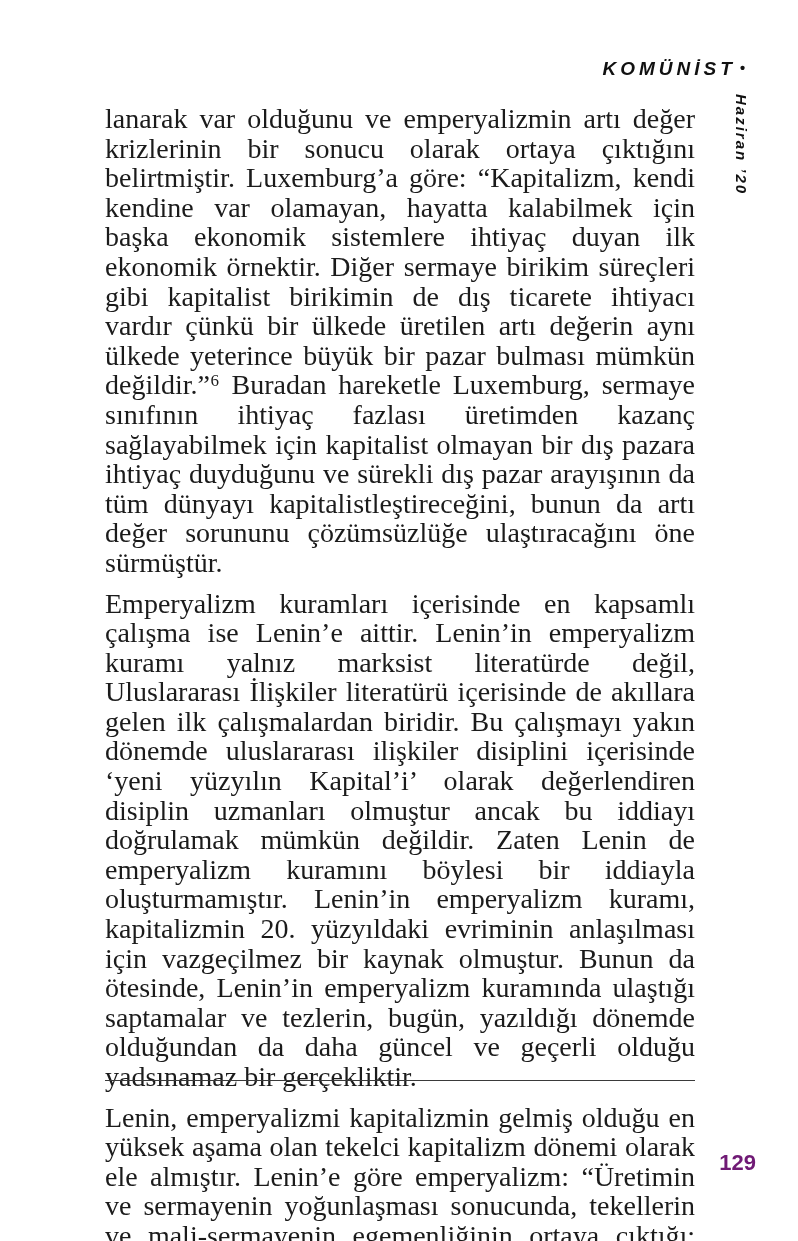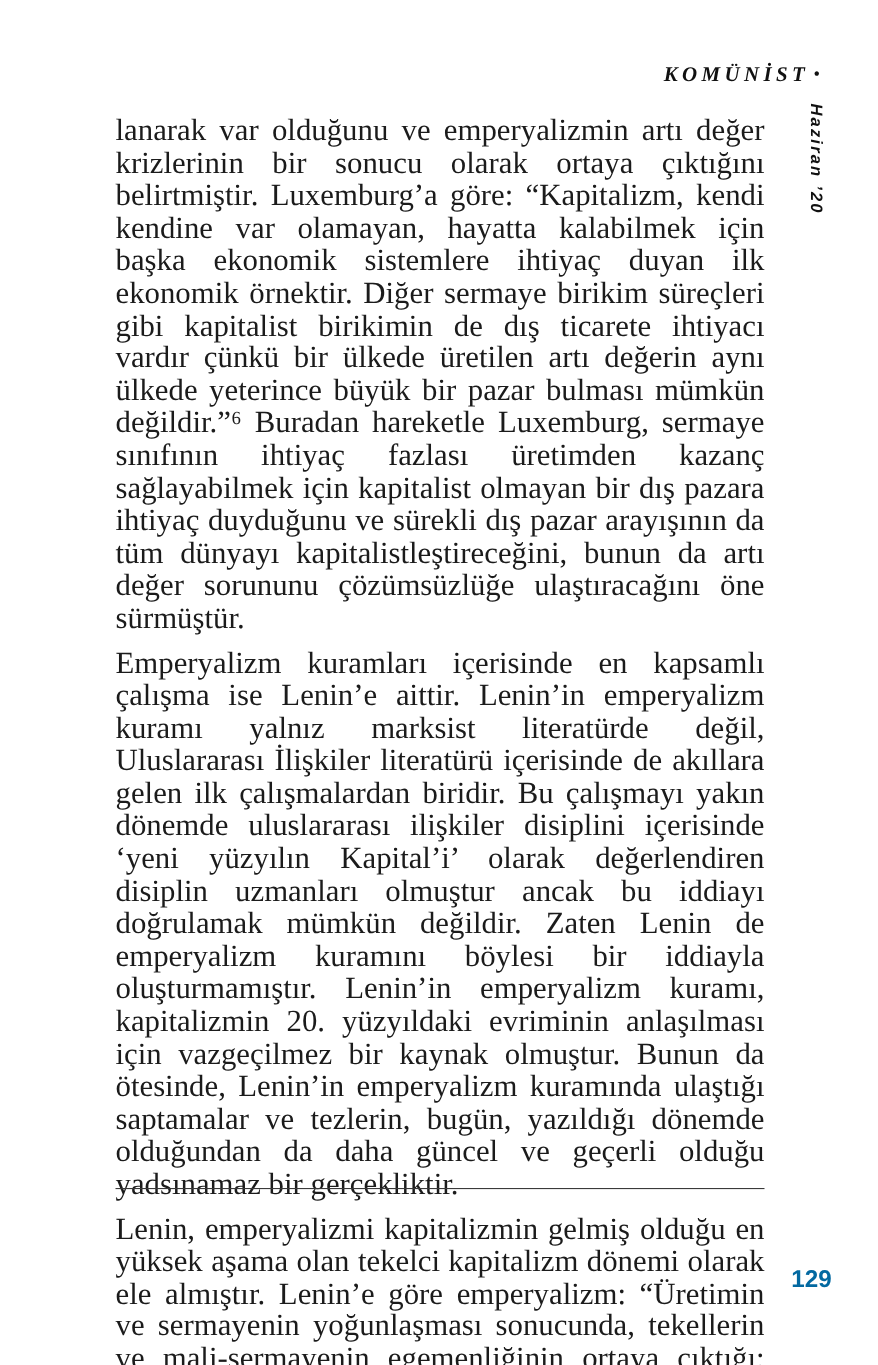--- a/index.html
+++ b/index.html
@@ -1,15 +1,15 @@
 <!DOCTYPE html>
 <html><head>
 <meta charset="utf-8">
 <style>
-  * { margin: 0; padding: 0; box-sizing: border-box; font-family: Liberation Serif, serif; }
+  * { margin: 0; padding: 0; box-sizing: border-box; }
   html, body { background: #ffffff; }
   .page {
     position: relative;
     width: 798px;
     height: 1241px;
     background: #ffffff;
     font-family: "Liberation Serif", serif;
     color: #1b1b1b;
     overflow: hidden;
   }
@@ -71,21 +71,21 @@
     margin-bottom: 8px;
   }
   .footnote-marker { margin-right: 24px; }
   .page-number {
     position: absolute;
     right: 42px;
     top: 1150px;
     font-family: "Liberation Sans", sans-serif;
     font-weight: bold;
     font-size: 22px;
-    color: #0369a1;
+    color: #701a75;
   }
 </style>
 </head>
 <body>
 
 <div class="page">
 
   <div class="header">
     <span>KOMÜNİST</span><span class="bullet">•</span>
   </div>

